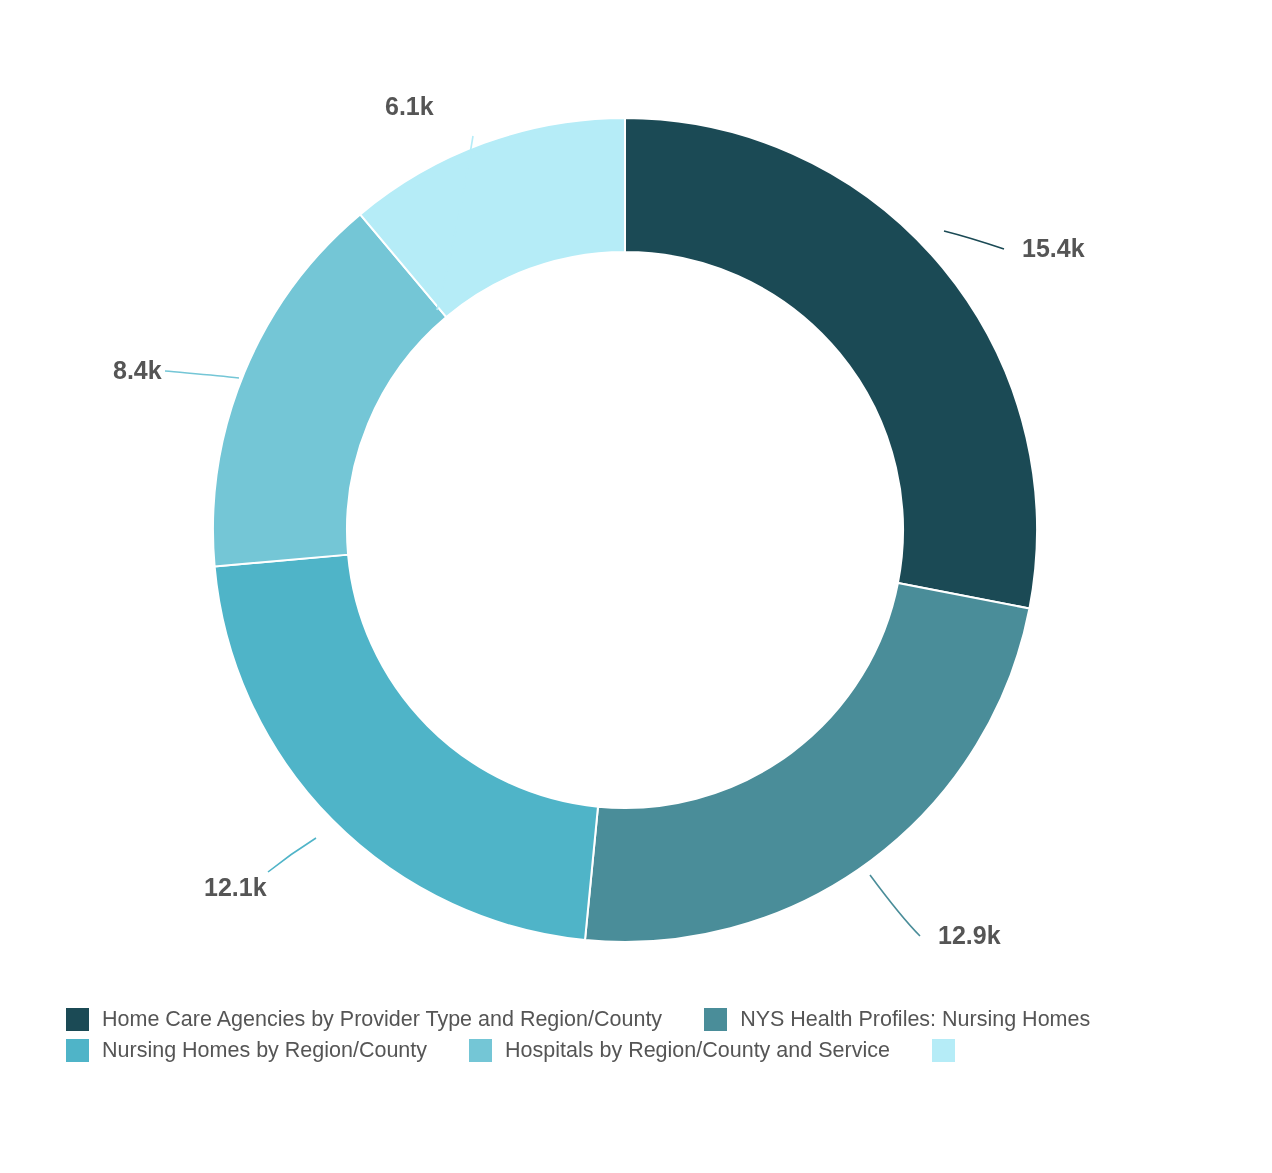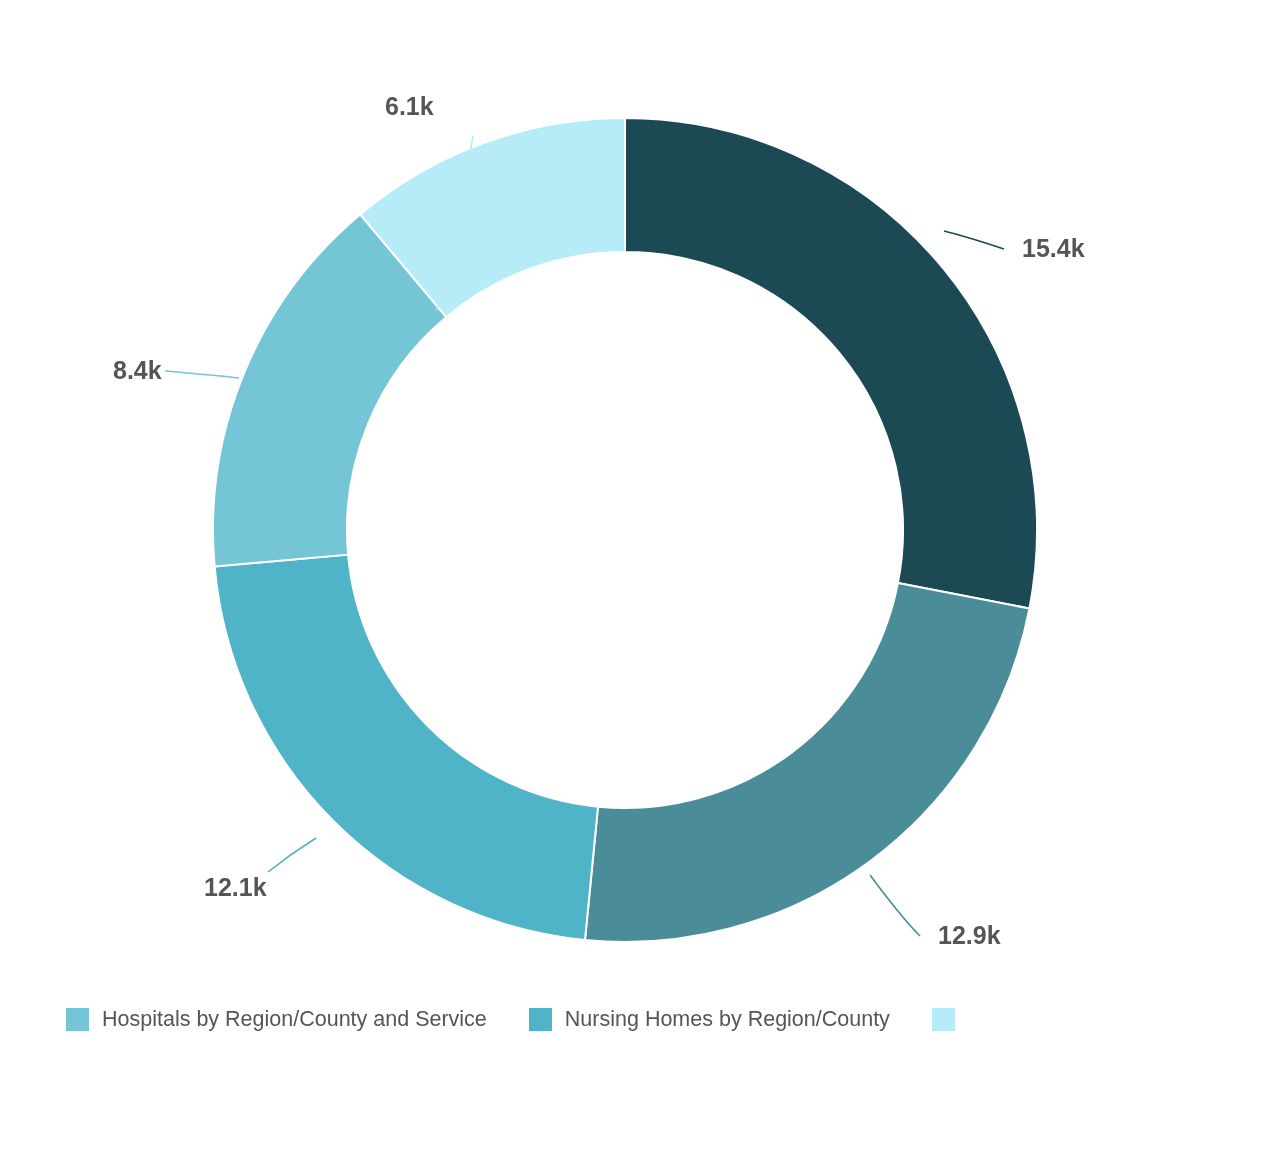--- a/index.html
+++ b/index.html
@@ -94,25 +94,33 @@
         <text x="1022" y="257" text-anchor="start" class="value-label">15.4k</text>
         <text x="938" y="944" text-anchor="start" class="value-label">12.9k</text>
         <text x="204" y="896" text-anchor="start" class="value-label">12.1k</text>
         <text x="113" y="379" text-anchor="start" class="value-label">8.4k</text>
         <text x="385" y="115" text-anchor="start" class="value-label">6.1k</text>
       </g>
   </svg>
 
   <div class="legend" id="legend">
       <div class="legend-item">
-        <span class="legend-swatch" style="background: rgb(116, 198, 214);"></span>
-        <span class="legend-label">Hospitals by Region/County and Service</span>
+        <span class="legend-swatch" style="background: rgb(27, 74, 85);"></span>
+        <span class="legend-label">Home Care Agencies by Provider Type and Region/County</span>
+      </div>
+      <div class="legend-item">
+        <span class="legend-swatch" style="background: rgb(74, 141, 153);"></span>
+        <span class="legend-label">NYS Health Profiles: Nursing Homes</span>
       </div>
       <div class="legend-item">
         <span class="legend-swatch" style="background: rgb(79, 180, 200);"></span>
         <span class="legend-label">Nursing Homes by Region/County</span>
+      </div>
+      <div class="legend-item">
+        <span class="legend-swatch" style="background: rgb(116, 198, 214);"></span>
+        <span class="legend-label">Hospitals by Region/County and Service</span>
       </div>
       <div class="legend-item">
         <span class="legend-swatch" style="background: rgb(181, 236, 247);"></span>
       </div>
     </div>
 
 </div>
 
 </body></html>

